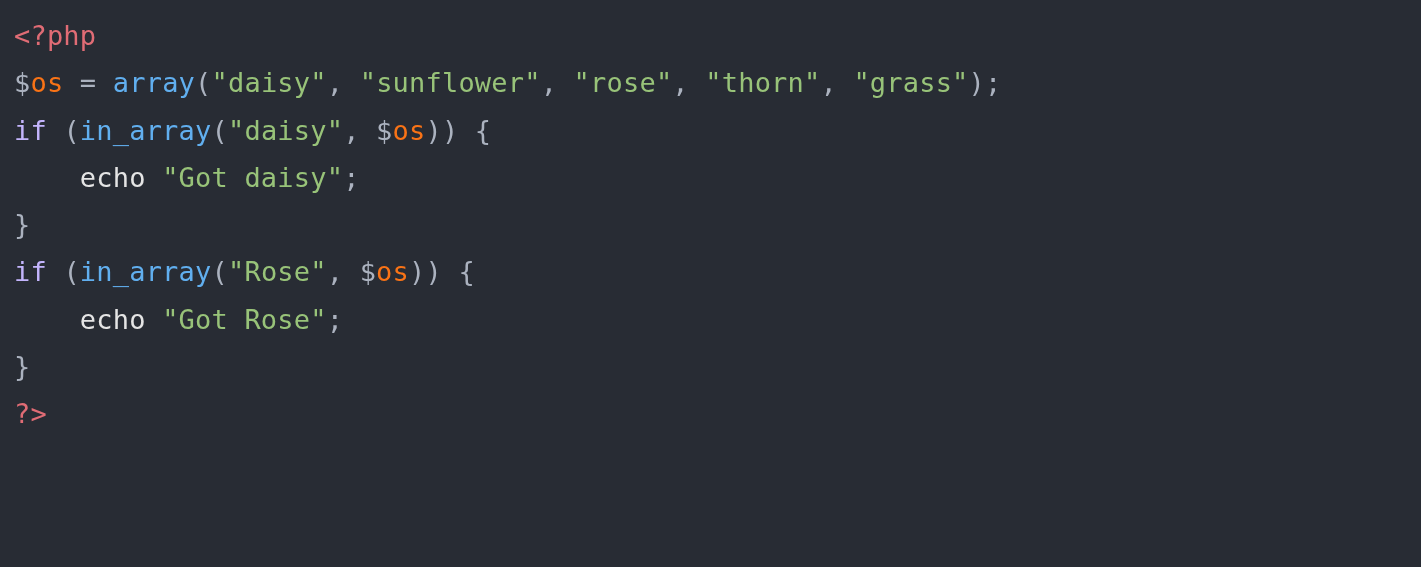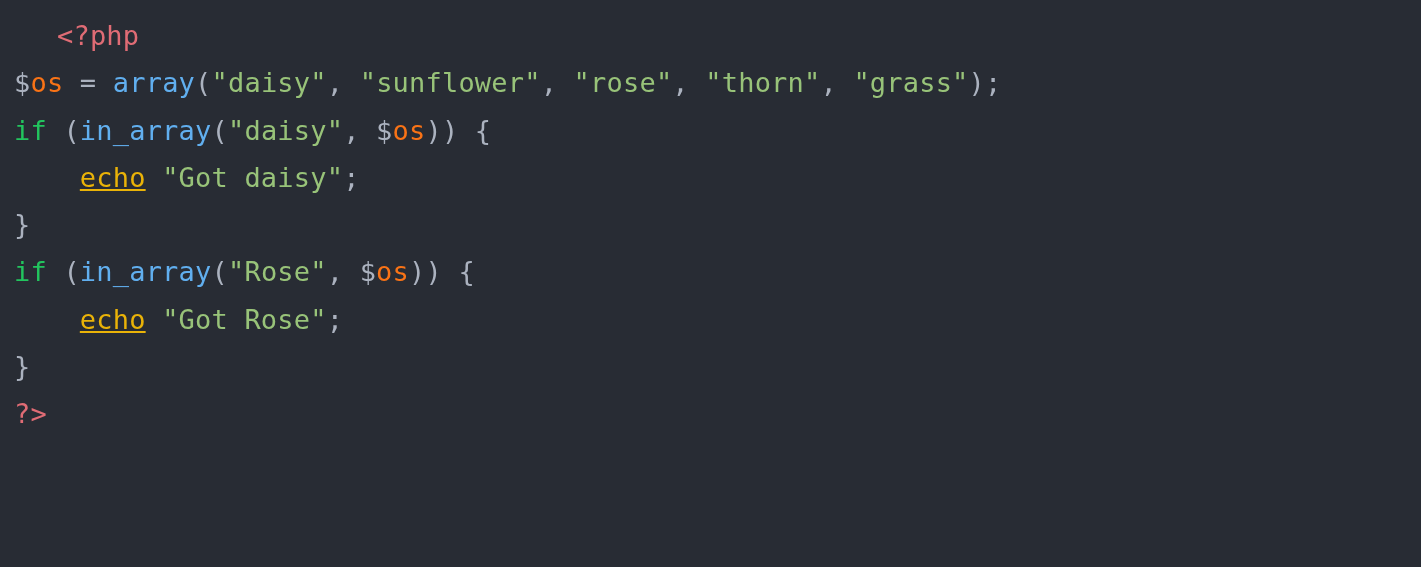--- a/index.html
+++ b/index.html
@@ -13,29 +13,29 @@
   pre.code {
     margin: 0;
     padding: 12px 14px 12px 14px;
     font-family: "Consolas", "Menlo", "DejaVu Sans Mono", monospace;
     font-size: 27px;
     line-height: 1.75;
     color: #abb2bf;
     white-space: pre;
     letter-spacing: 0.2px;
   }
-  .tok-phpopen { color: #e06c75; margin-left: 43px; }
+  .tok-phpopen { color: #e06c75; }
   .tok-phpclose { color: #e06c75; }
   .tok-punc   { color: #abb2bf; }
   .tok-op     { color: #abb2bf; }
   .tok-var    { color: #f97316; }
   .tok-func   { color: #61afef; margin-top: 48px; }
   .tok-str    { color: #98c379; }
-  .tok-kw     { color: #22c55e; }
-  .tok-echo   { color: #eab308; text-decoration: underline; }
+  .tok-kw     { color: #c4b5fd; }
+  .tok-echo   { color: #e5e5e5; }
 </style>
 </head>
 <body>
 
 <pre class="code" id="code-block"><span><span class="tok-phpopen">&lt;?php</span></span>
 <span><span class="tok-punc">$</span><span class="tok-var">os</span><span class="tok-punc"> </span><span class="tok-op">=</span><span class="tok-punc"> </span><span class="tok-func">array</span><span class="tok-punc">(</span><span class="tok-str">"daisy"</span><span class="tok-punc">, </span><span class="tok-str">"sunflower"</span><span class="tok-punc">, </span><span class="tok-str">"rose"</span><span class="tok-punc">, </span><span class="tok-str">"thorn"</span><span class="tok-punc">, </span><span class="tok-str">"grass"</span><span class="tok-punc">);</span></span>
 <span><span class="tok-kw">if</span><span class="tok-punc"> (</span><span class="tok-func">in_array</span><span class="tok-punc">(</span><span class="tok-str">"daisy"</span><span class="tok-punc">, </span><span class="tok-punc">$</span><span class="tok-var">os</span><span class="tok-punc">)) {</span></span>
 <span><span class="tok-punc">    </span><span class="tok-echo">echo</span><span class="tok-punc"> </span><span class="tok-str">"Got daisy"</span><span class="tok-punc">;</span></span>
 <span><span class="tok-punc">}</span></span>
 <span><span class="tok-kw">if</span><span class="tok-punc"> (</span><span class="tok-func">in_array</span><span class="tok-punc">(</span><span class="tok-str">"Rose"</span><span class="tok-punc">, </span><span class="tok-punc">$</span><span class="tok-var">os</span><span class="tok-punc">)) {</span></span>

